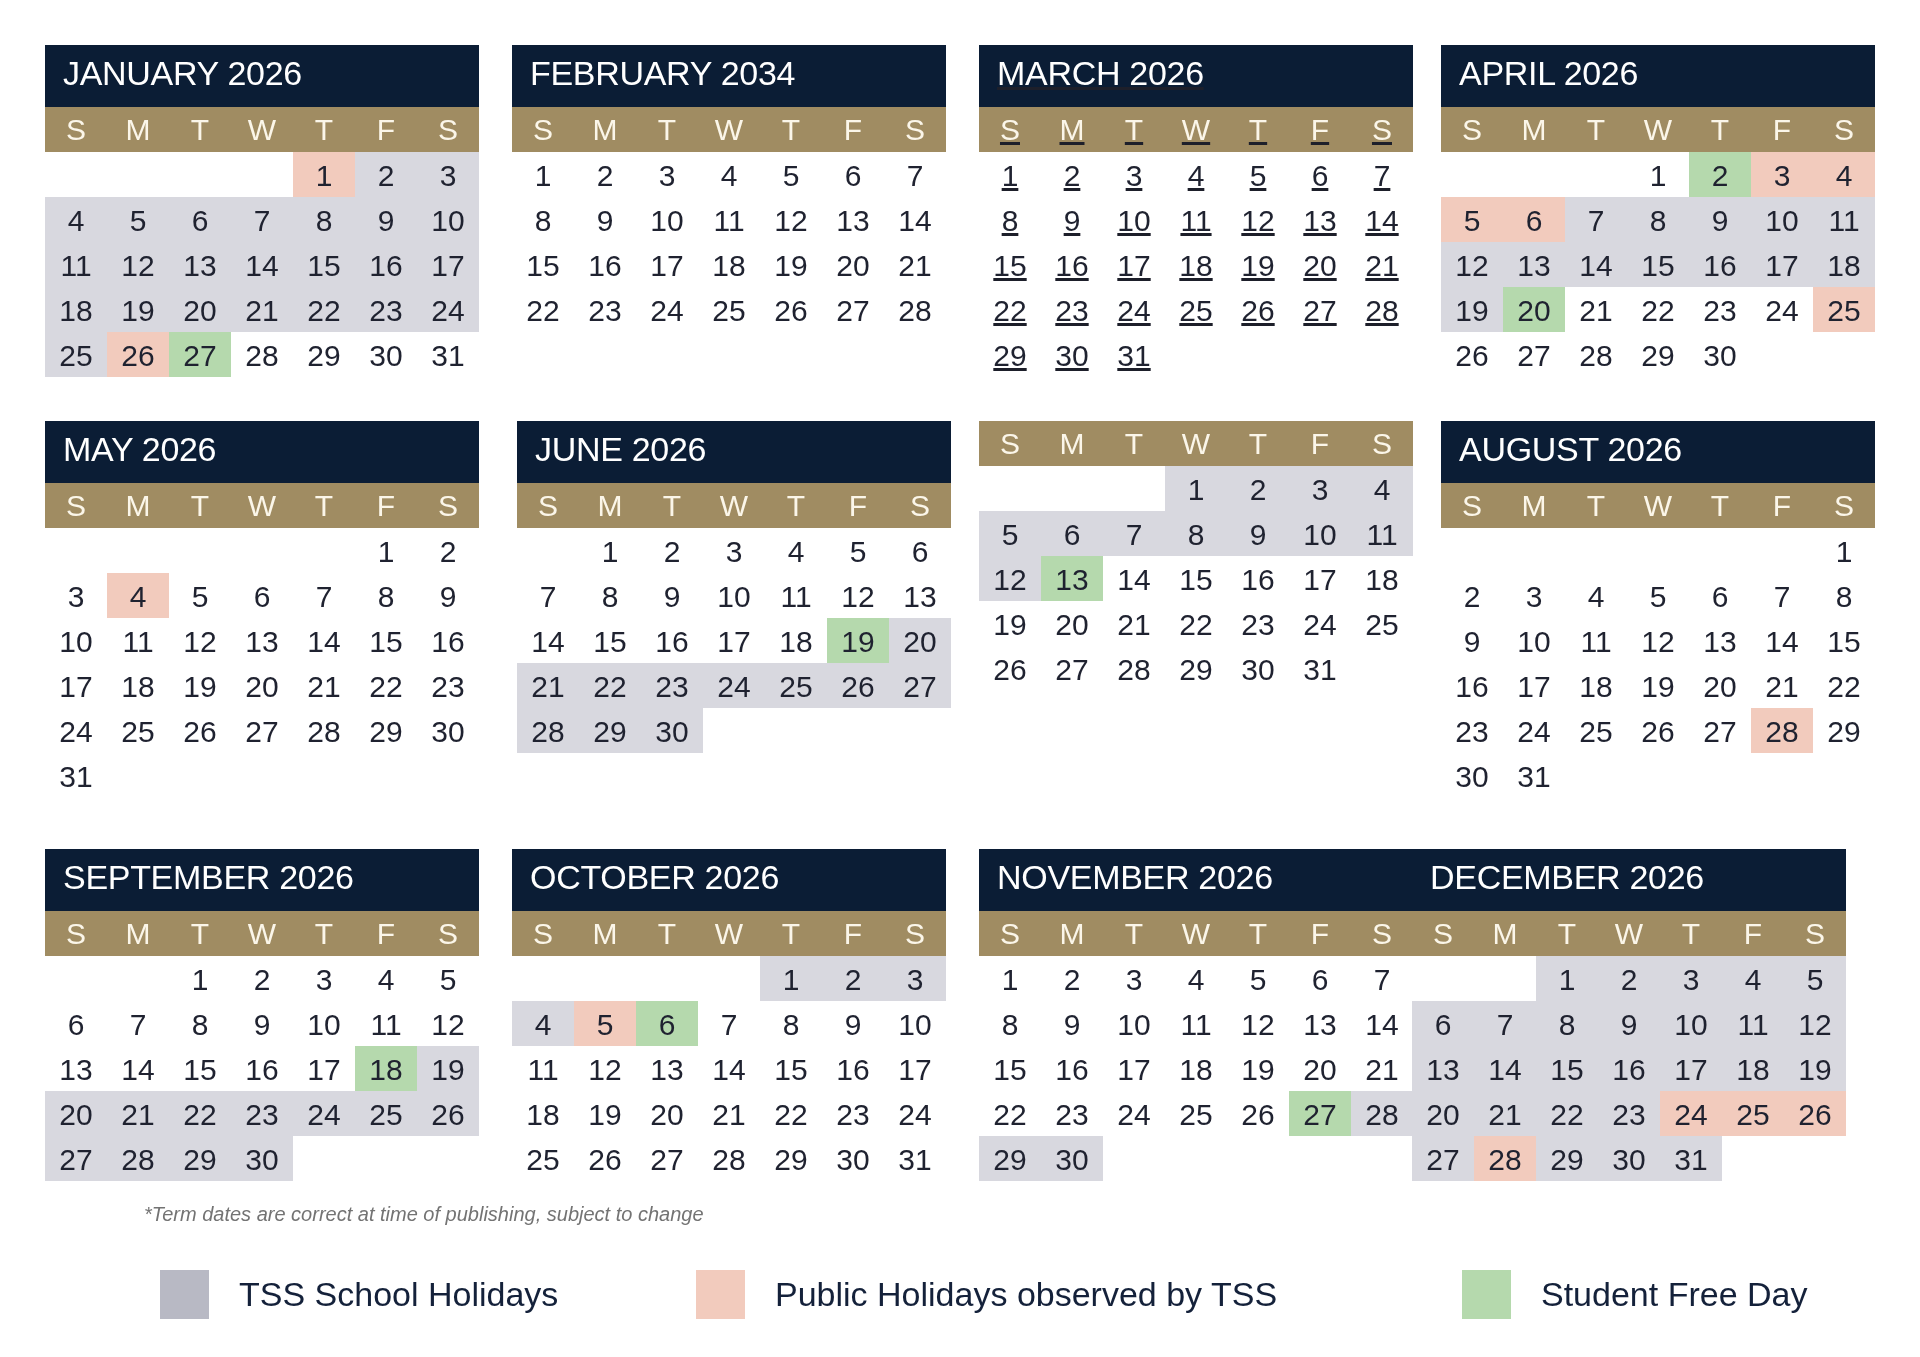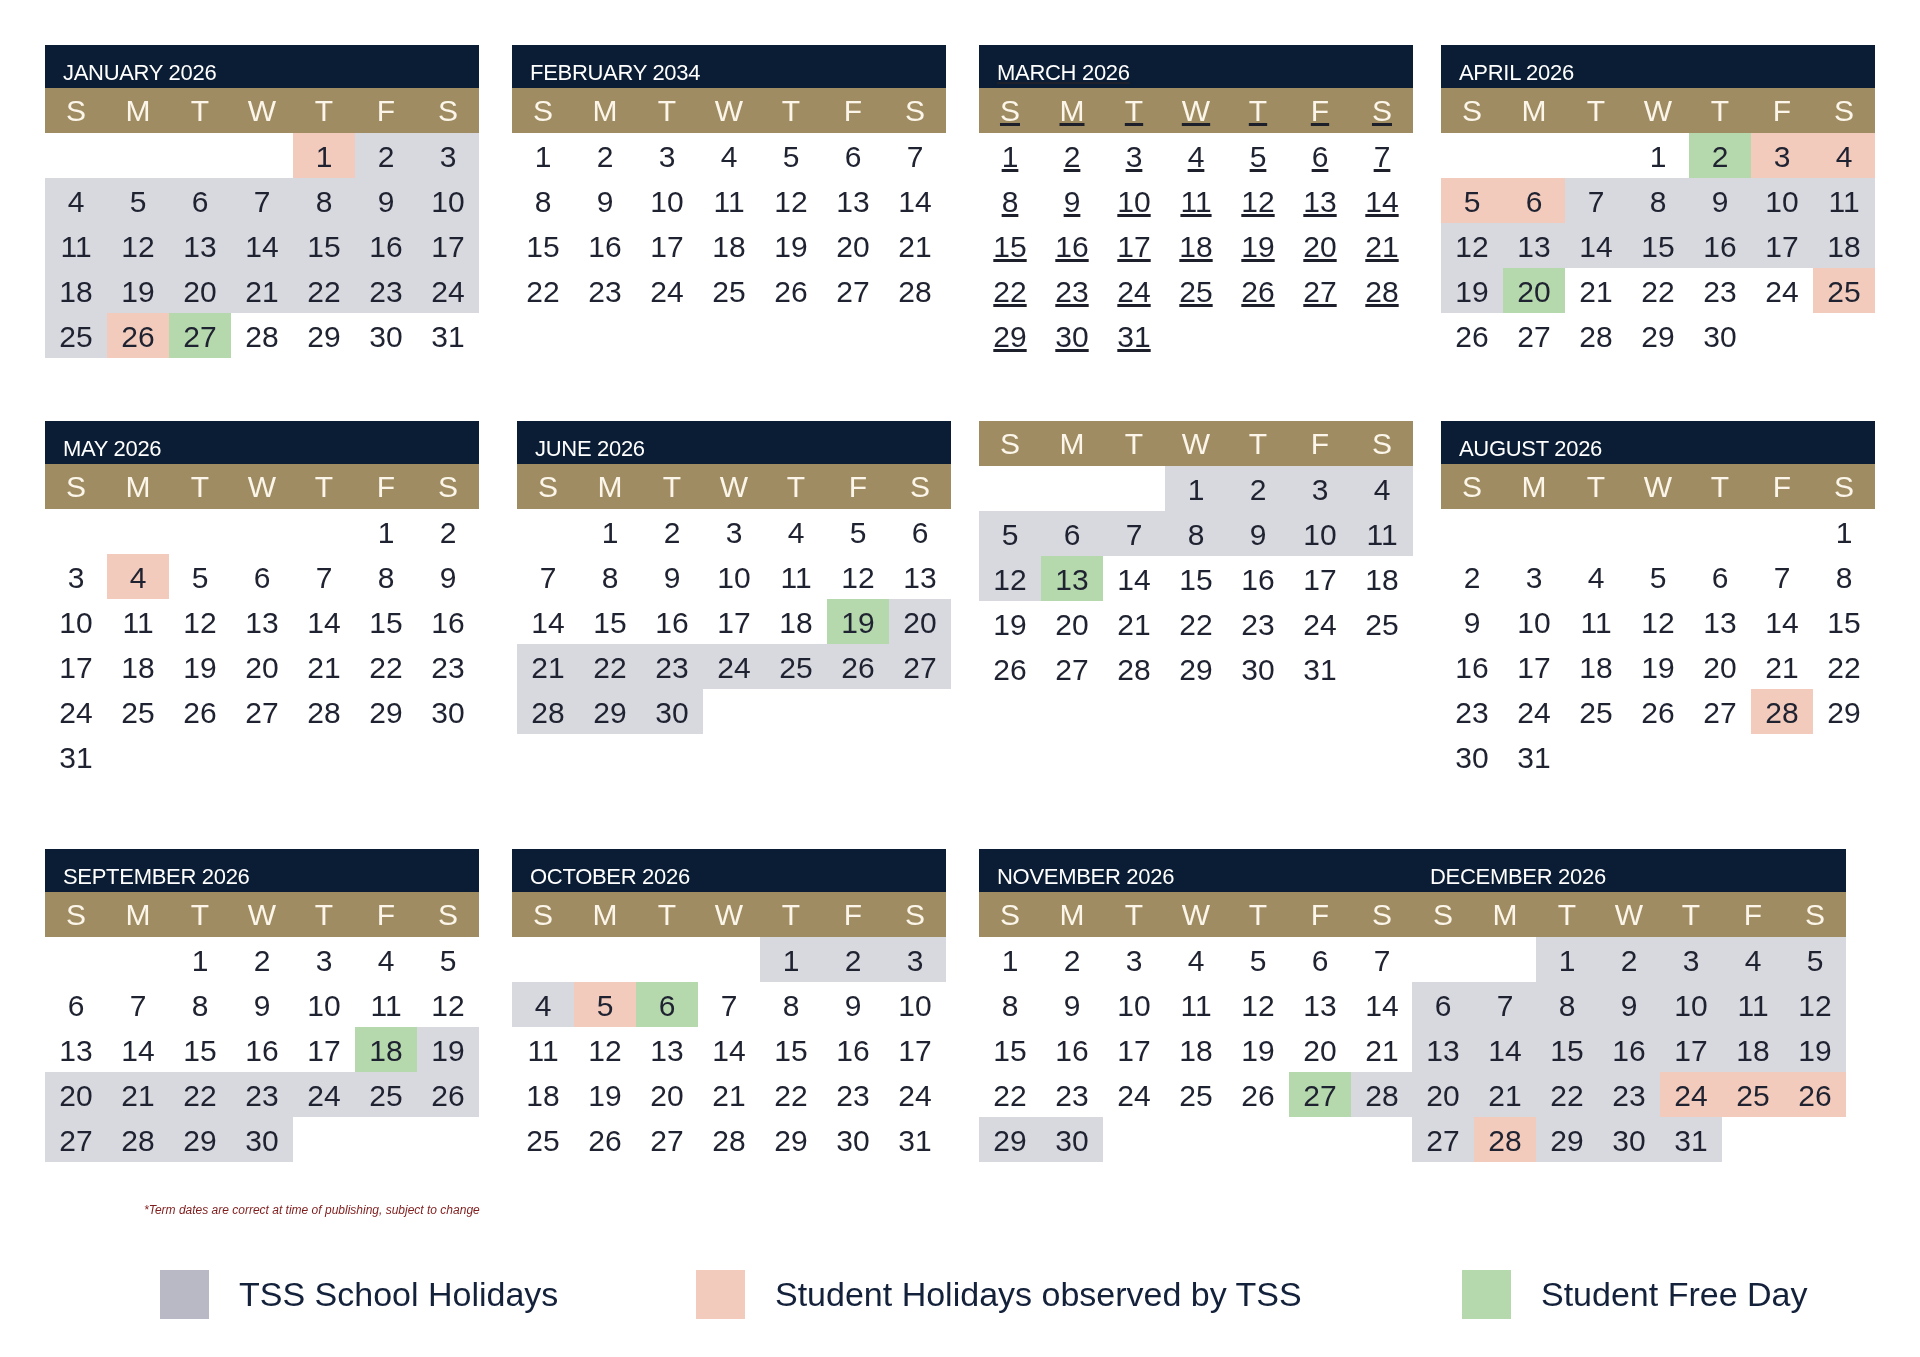--- a/index.html
+++ b/index.html
@@ -1,28 +1,28 @@
 <!DOCTYPE html>
 <html><head>
 <meta charset="utf-8">
 <style>
   html, body { margin:0; padding:0; }
   body { width:1920px; height:1357px; background:#ffffff; position:relative; overflow:hidden;
          font-family:"Liberation Sans", "DejaVu Sans", sans-serif; color:#1d1f2a; }
   .month { position:absolute; width:434px; }
-  .month-title { height:43px; background:#0b1d35; color:#ffffff; font-size:22px; line-height:56px;
+  .month-title { height:62px; background:#0b1d35; color:#ffffff; font-size:34px; line-height:56px;
                  padding-left:18px; box-sizing:border-box; letter-spacing:-0.3px; white-space:nowrap; }
   .weekdays { height:45px; background:#a08c62; display:grid; grid-template-columns:repeat(7, 1fr); }
   .weekday { color:#fbf6e9; font-size:30px; text-align:center; line-height:45px; }
   .grid { display:grid; grid-template-columns:repeat(7, 1fr); grid-auto-rows:45px; }
   .day { text-align:center; font-size:30px; line-height:47px; color:#1f2230; }
   .day.h { background:#d8d8df; }
   .day.p { background:#f2cbbd; }
   .day.s { background:#b5d9ad; }
-  .footnote { position:absolute; left:144px; top:1203px; font-size:12px; font-style:italic; color:#7f1d1d; }
+  .footnote { position:absolute; left:144px; top:1203px; font-size:20px; font-style:italic; color:#737373; }
   .legend-item { position:absolute; top:1270px; height:49px; display:flex; align-items:center;padding-left:16px; }
   .swatch { width:49px; height:49px; }
   .legend-label { font-size:34px; color:#14213a; margin-left:30px; white-space:nowrap; }
 </style>
 </head>
 <body>
 
 <div>
   <div class="month" style="left:45px; top:45px;">
     <div class="month-title">JANUARY 2026</div>
@@ -591,18 +591,18 @@
 </div>
 
 <div class="footnote">*Term dates are correct at time of publishing, subject to change</div>
 
 <div class="legend-item" style="left:144px;">
   <div class="swatch" style="background: rgb(184, 185, 196);"></div>
   <span class="legend-label">TSS School Holidays</span>
 </div>
 <div class="legend-item" style="left:680px;">
   <div class="swatch" style="background: rgb(242, 203, 189);"></div>
-  <span class="legend-label">Student Holidays observed by TSS</span>
+  <span class="legend-label">Public Holidays observed by TSS</span>
 </div>
 <div class="legend-item" style="left:1446px;text-align:center;">
   <div class="swatch" style="background: rgb(181, 217, 173);"></div>
   <span class="legend-label">Student Free Day</span>
 </div>
 
 </body></html>

